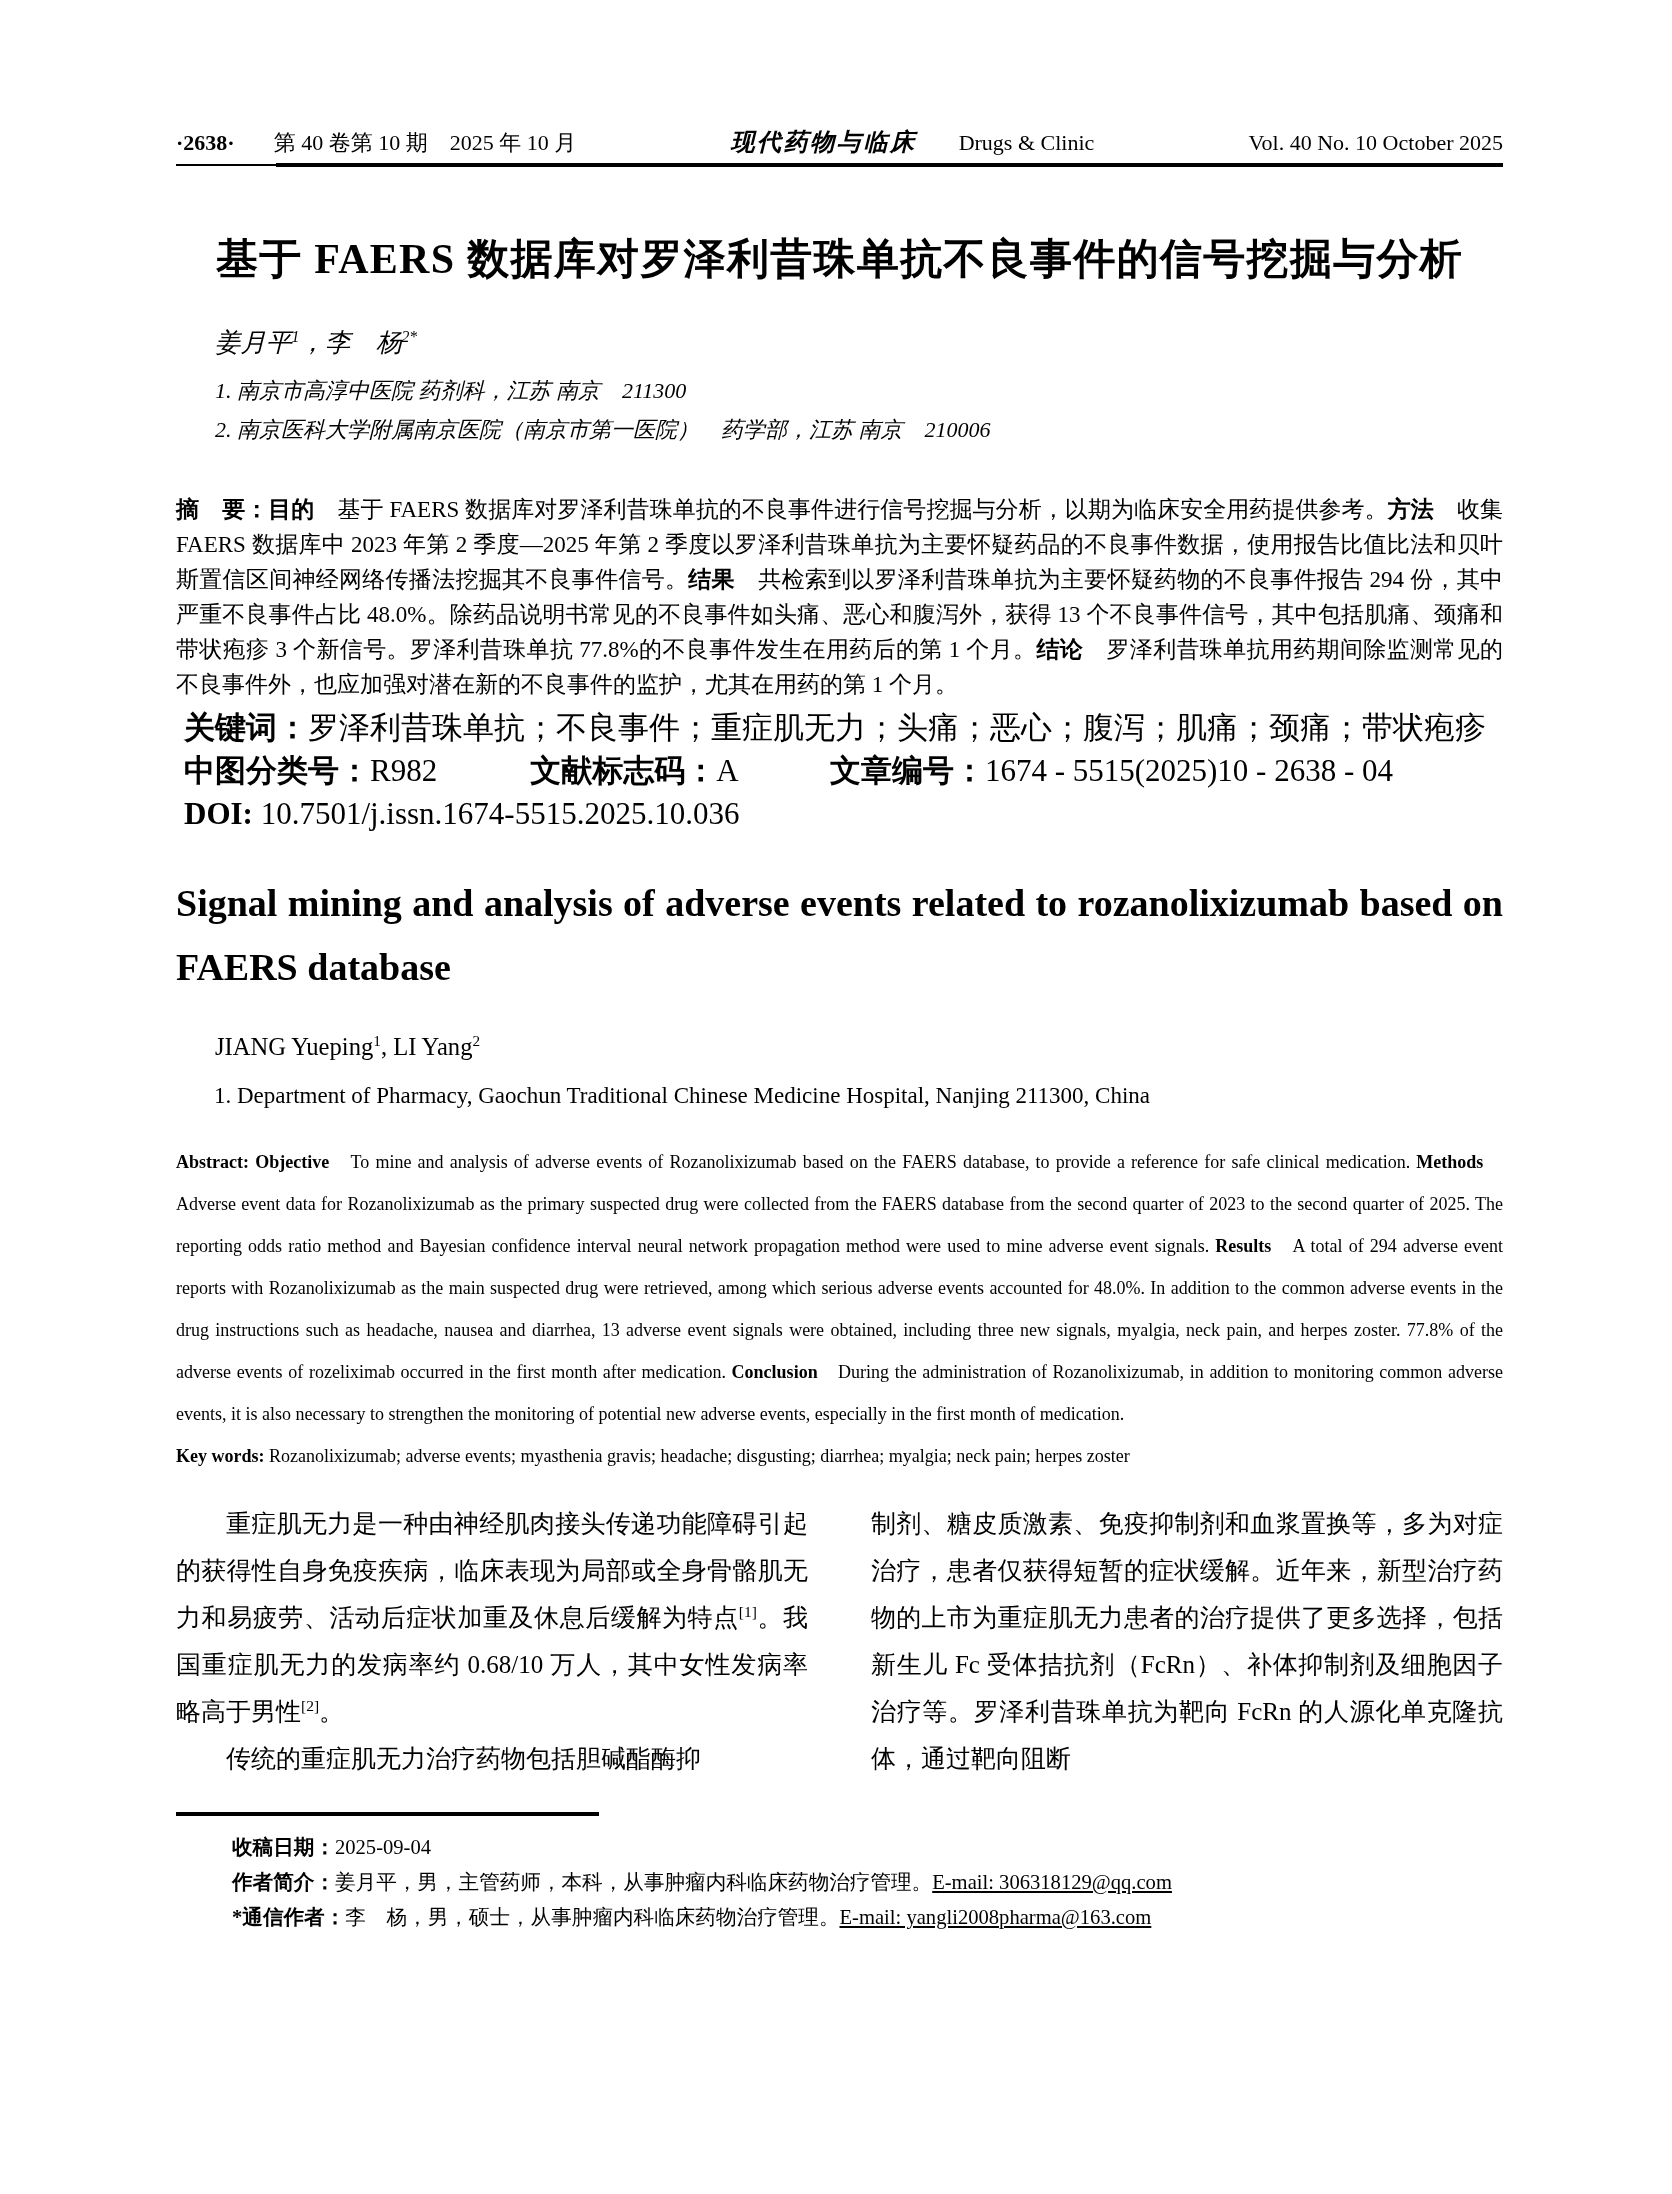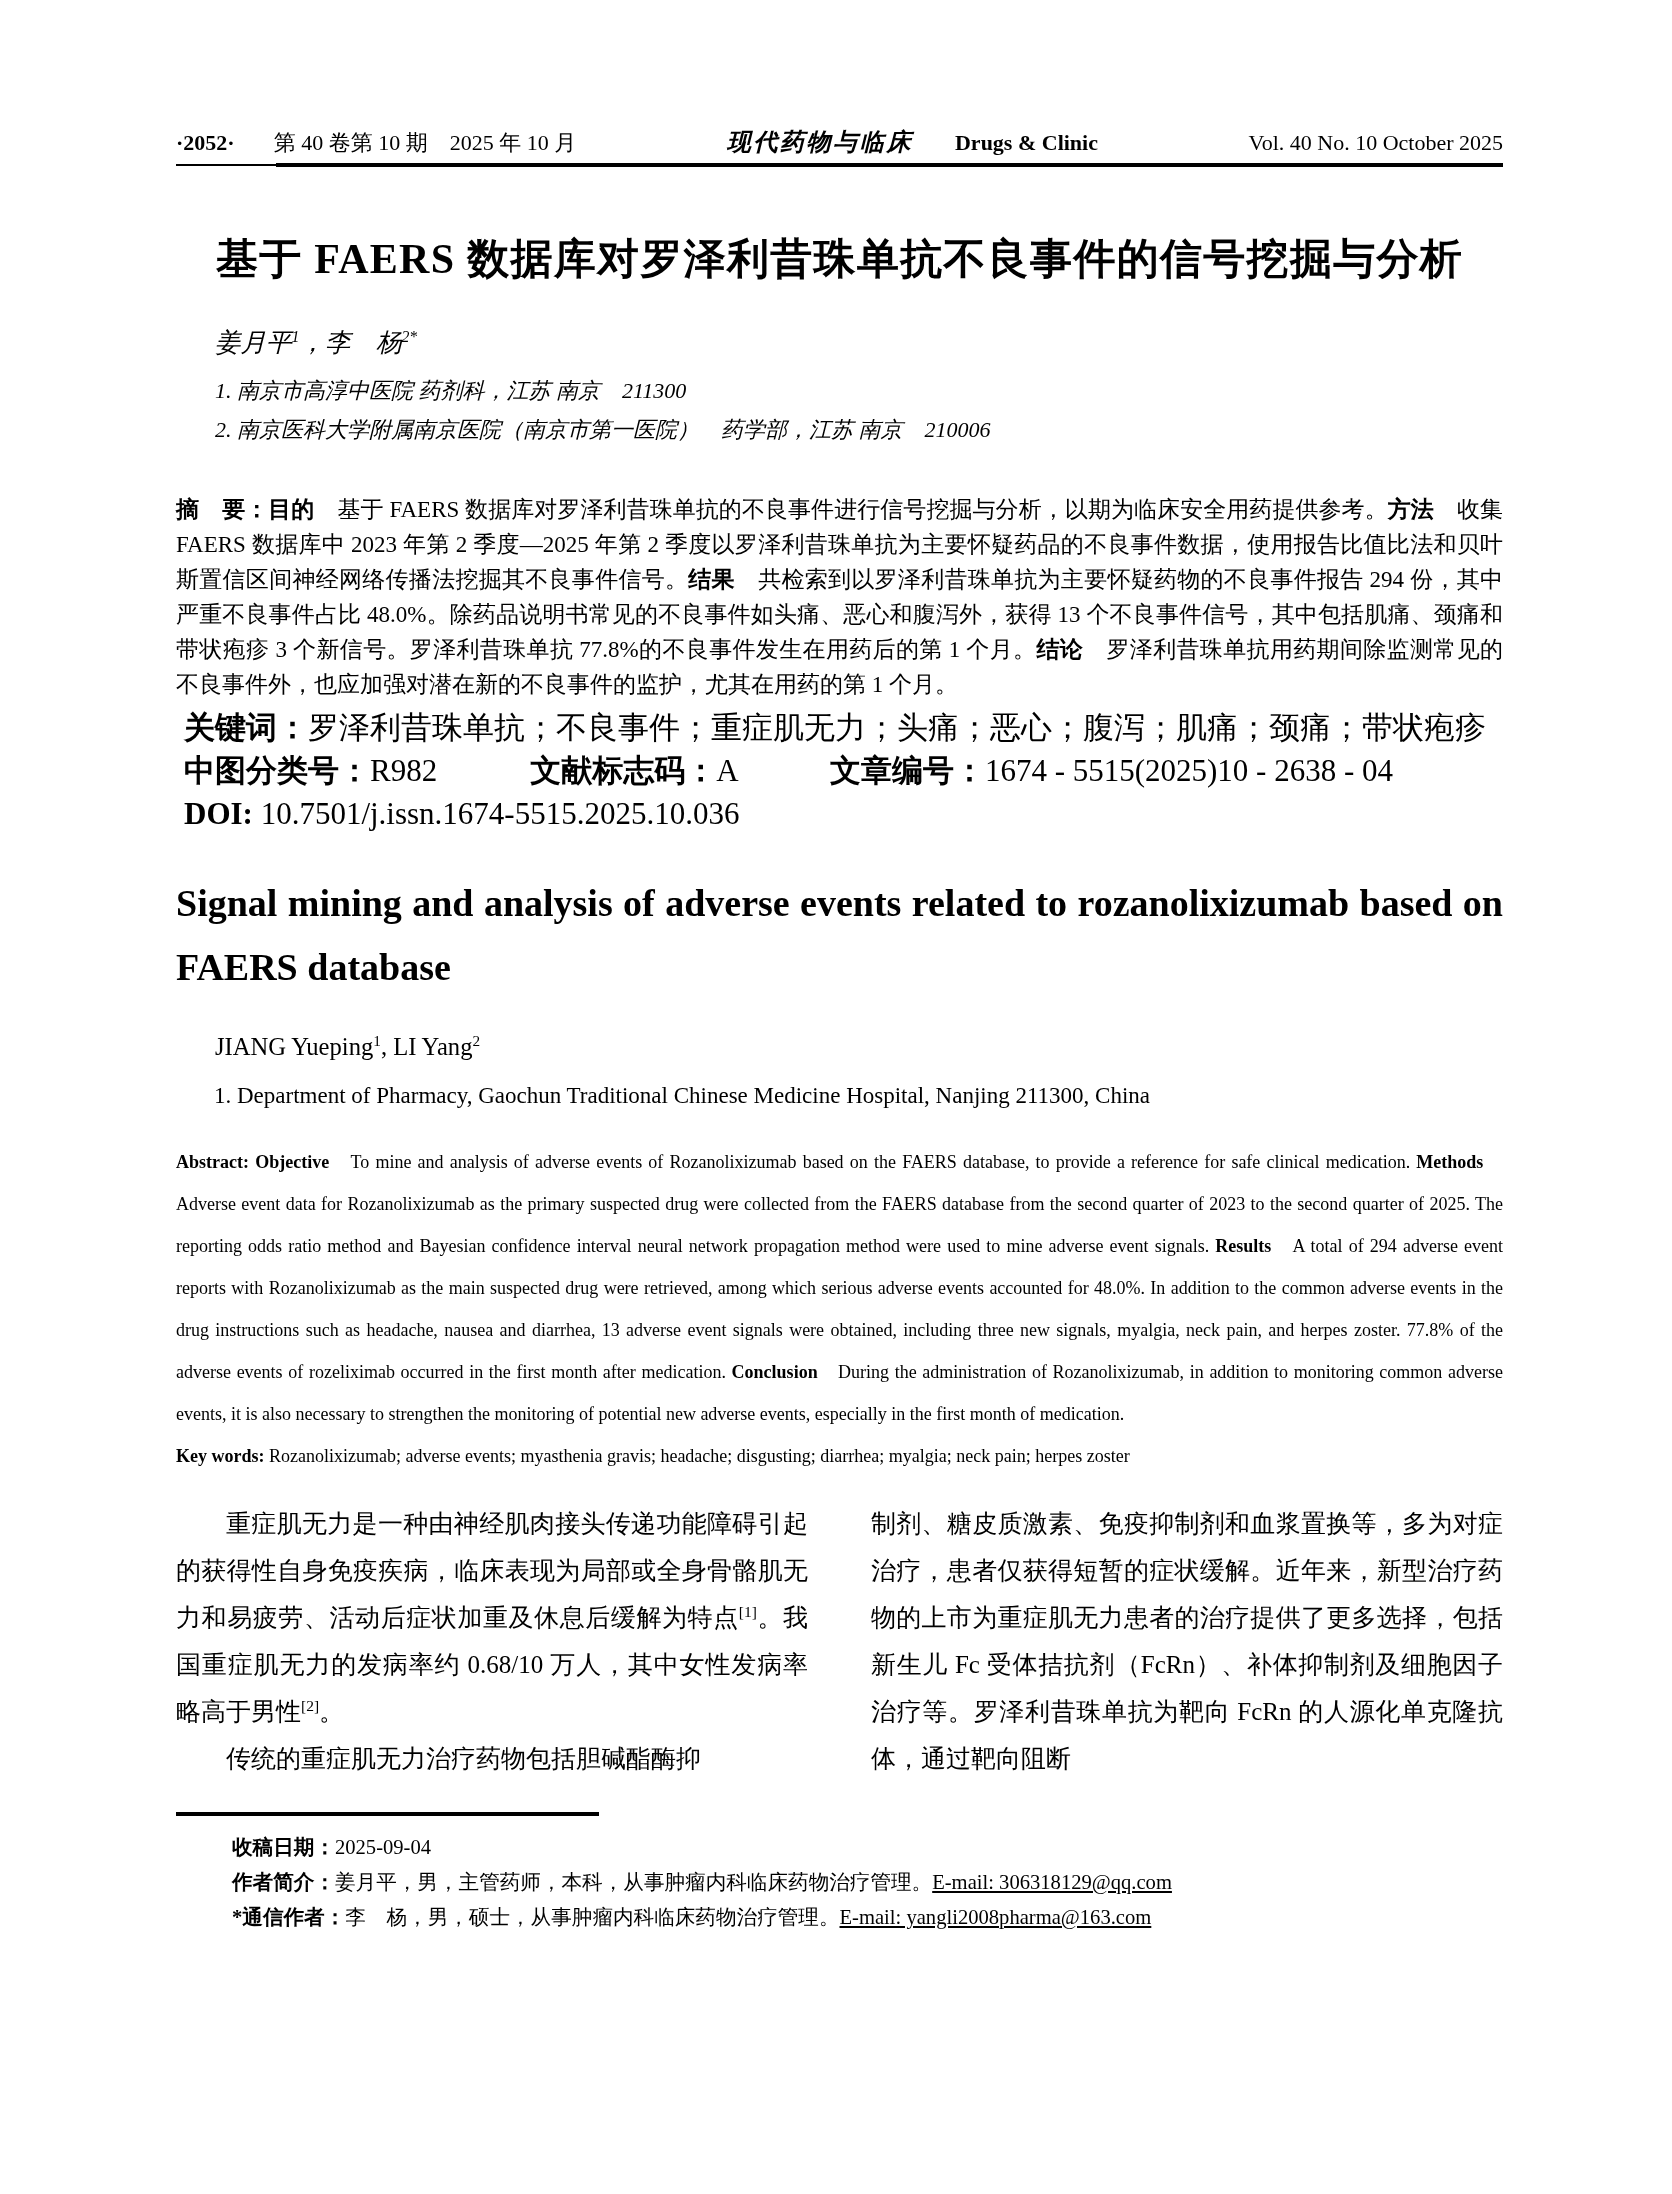--- a/index.html
+++ b/index.html
@@ -24,21 +24,21 @@
     justify-content: space-between;
     align-items: baseline;
     font-size: 22px;
     line-height: 27px;
     white-space: nowrap;
   }
   .hdr-left { display: flex; gap: 39px; align-items: baseline; }
   .hdr-center { display: flex; gap: 42px; align-items: baseline; }
   .page-number { font-weight: bold; }
   .journal-cn { font-weight: bold; font-style: italic; font-size: 24px; letter-spacing: 2.6px; }
-  .journal-en { font-weight: bold; text-align: right; }
+  .journal-en { font-weight: normal; text-align: right; }
   .issue-en { font-weight: normal; }
   .hdr-rule { display: flex; margin-top: 7px; align-items: flex-start; }
   .hdr-rule-thin  { width: 100px; height: 2.2px; background: #000; margin-top: 1.3px; }
   .hdr-rule-thick { flex: 1; height: 4px; background: #000; }
 
   
   .title-cn {
     margin: 66px 0 0 0;
     font-size: 42px;
     font-weight: bold;
@@ -131,21 +131,21 @@
   }
   .fn-line.first { margin-top: 14px; }
 </style>
 </head>
 <body>
 
 <div class="page">
 
   <div class="hdr">
     <div class="hdr-left">
-      <span class="page-number">·2052·</span>
+      <span class="page-number">·2638·</span>
       <span class="issue-cn">第 40 卷第 10 期　2025 年 10 月</span>
     </div>
     <div class="hdr-center">
       <span class="journal-cn">现代药物与临床</span>
       <span class="journal-en">Drugs &amp; Clinic</span>
     </div>
     <span class="issue-en">Vol. 40 No. 10 October 2025</span>
   </div>
   <div class="hdr-rule">
     <div class="hdr-rule-thin"></div>

